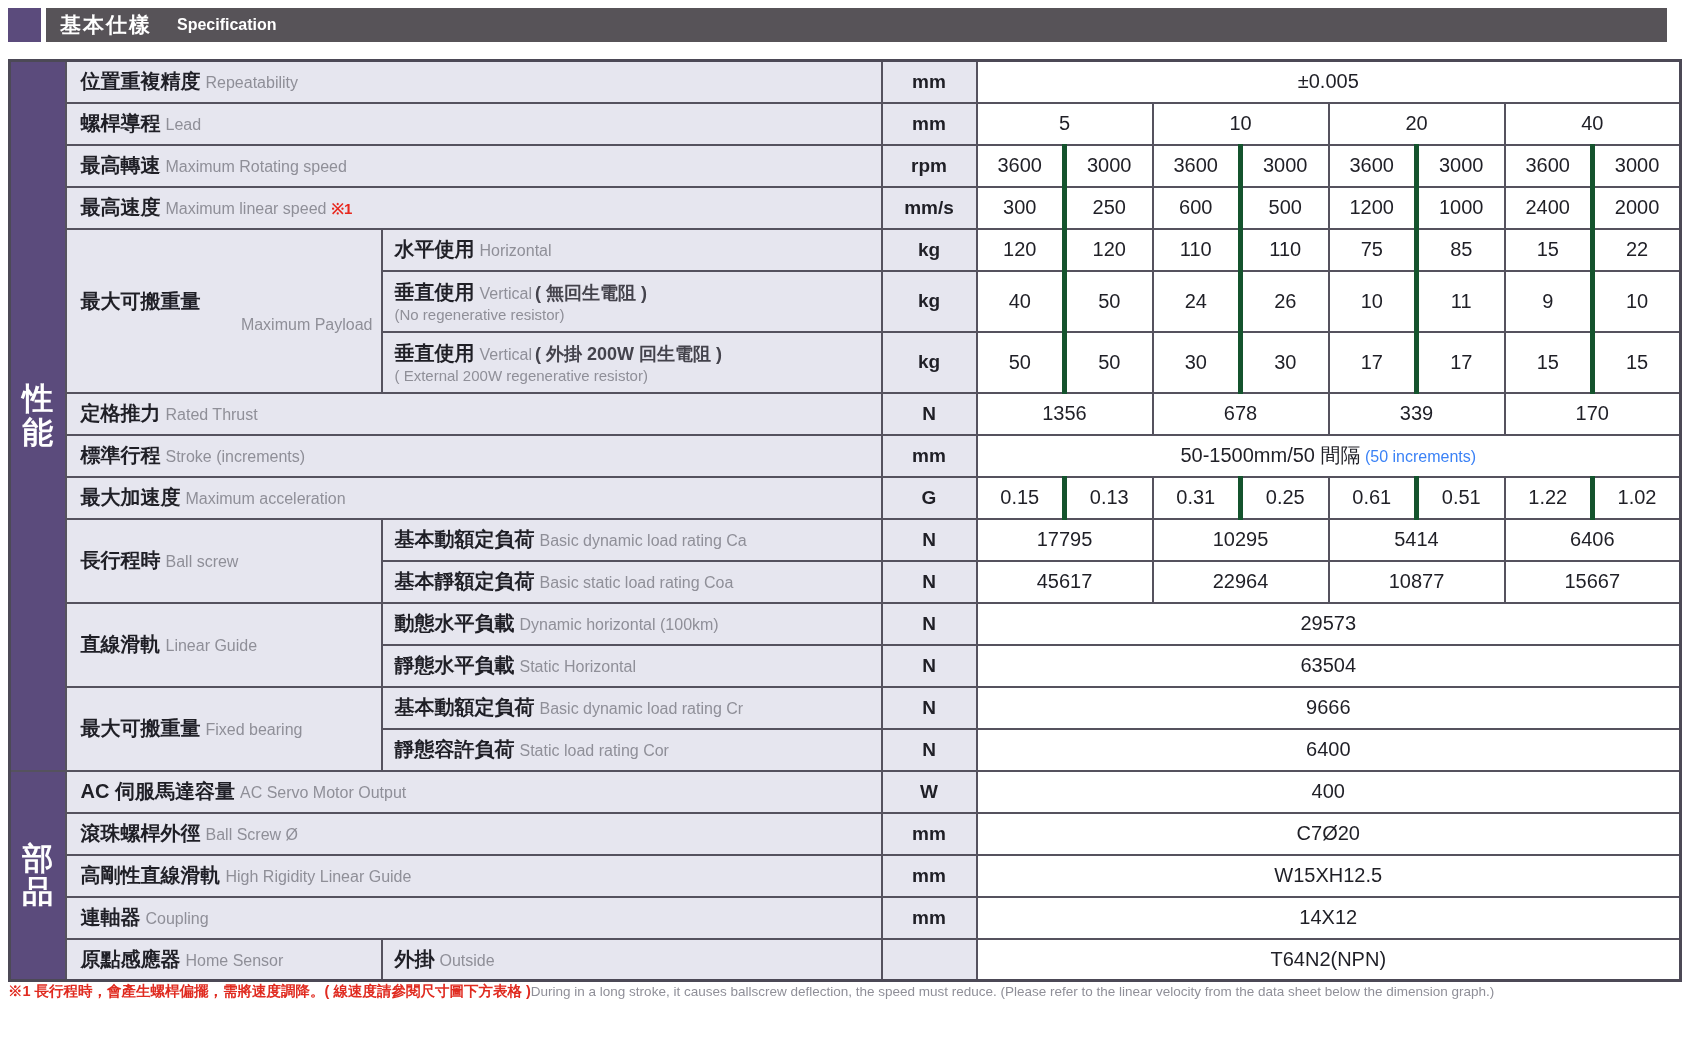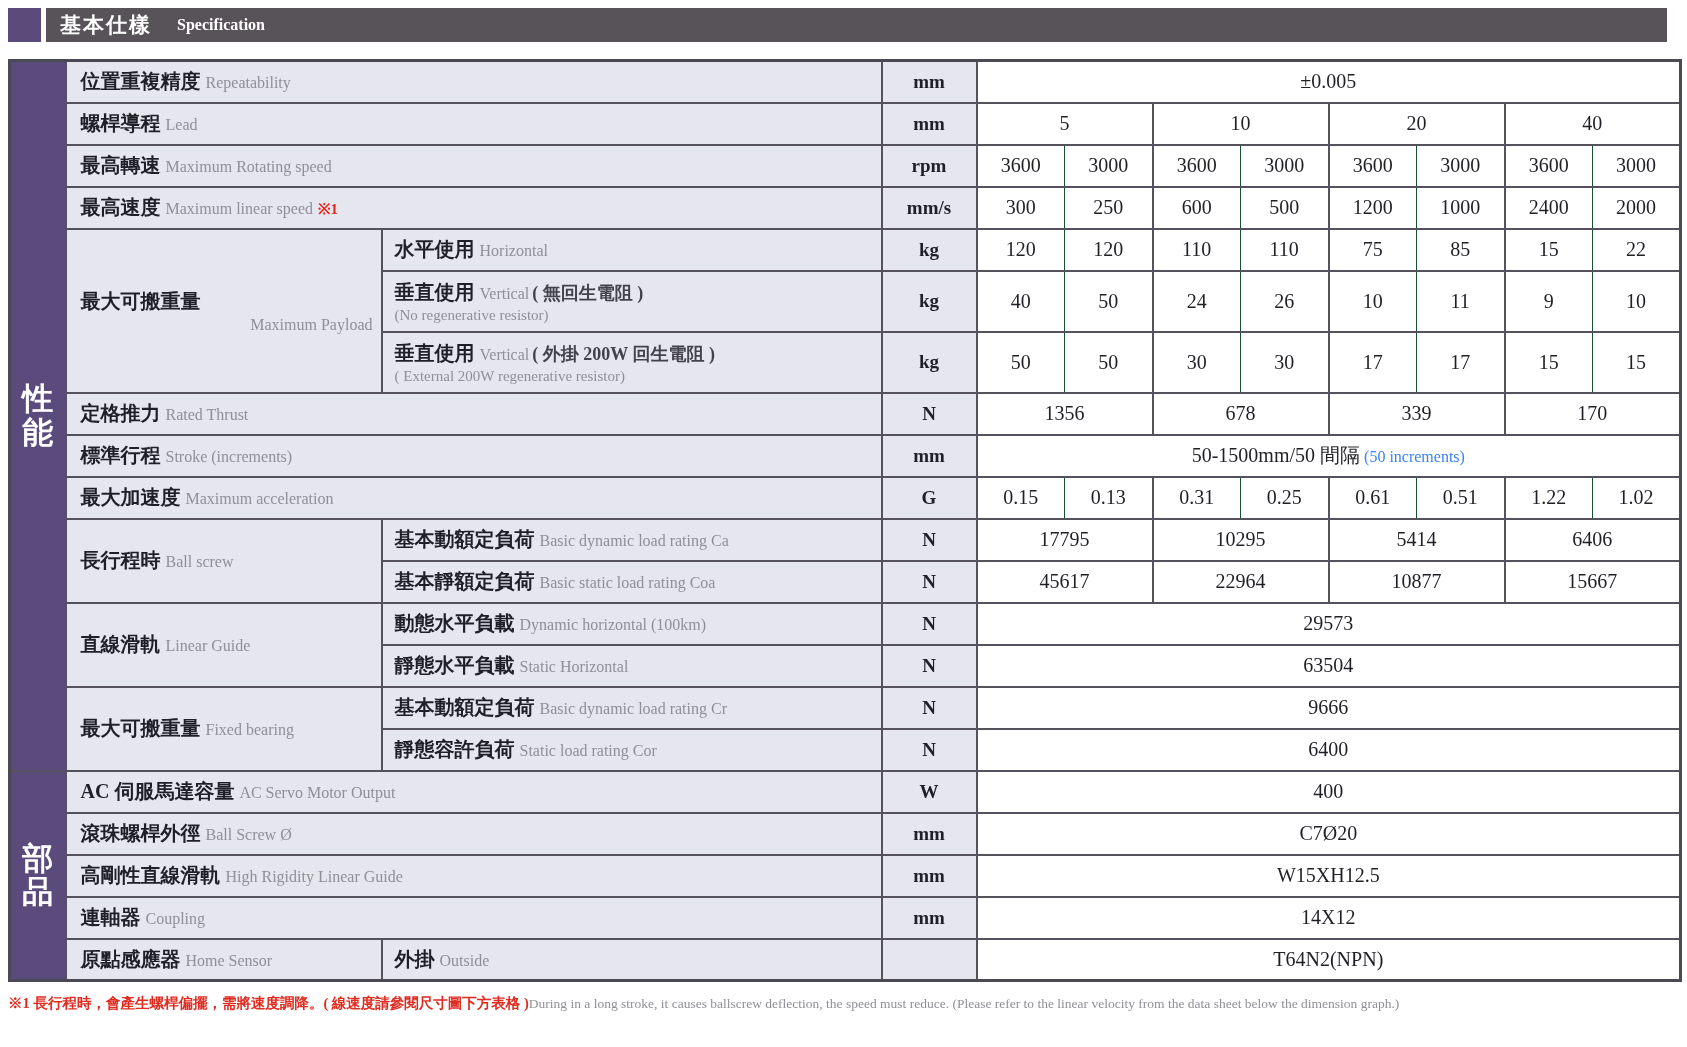--- a/index.html
+++ b/index.html
@@ -1,51 +1,51 @@
 <!DOCTYPE html>
 <html><head>
 <meta charset="utf-8">
 <style>
   html,body{margin:0;padding:0;background:#fff;}
   body{width:1687px;height:1047px;overflow:hidden;font-family:"Liberation Sans",sans-serif;}
-  .page{padding:6px 20px 0 8px;font-family:Liberation Serif, serif;}
+  .page{padding:6px 20px 0 8px;}
 
   
   .header{display:flex;align-items:stretch;height:34px;margin-top:2px;}
   .header-square{width:33px;background:#5b4b7c;margin-right:5px;}
   .header-bar{flex:1;background:#575358;display:flex;align-items:center;padding-left:14px;}
   .title-zh{color:#fff;font-size:21px;font-weight:bold;letter-spacing:2px;}
   .title-en{color:#fff;font-size:16px;font-weight:bold;margin-left:25px;}
 
   
   table.spec{border-collapse:collapse;table-layout:fixed;width:1671px;margin-top:17px;
              border:3px solid #4c4956;}
   td{border-left:2px solid #55525e;border-top:2px solid #55525e;padding:0;overflow:hidden;}
-  td.lt{border-left:1px solid #14532d;margin-top:28px;}
+  td.lt{border-left:5px solid #14532d;margin-top:28px;}
   tr{height:42px;}
   tr.tall{height:61px;}
 
   td.side{background:#5b4b7c;vertical-align:middle;text-align:center;}
   .side-txt{color:#fff;font-size:31px;font-weight:bold;line-height:1.08;letter-spacing:0;}
 
   td.lbl{background:#e6e6ef;vertical-align:middle;padding:2px 8px 2px 14px;}
   td.sub{padding-left:12px;}
   .zh{font-weight:bold;color:#1f1f26;font-size:20px;}
   .en{color:#8f8f98;font-size:16px;margin-left:5px;}
   .zhp{font-weight:bold;color:#44434c;font-size:18px;margin-left:3px;}
   .line2{color:#8f8f98;font-size:15px;line-height:1.1;margin-top:1px;}
   .note{color:#e8271d;font-weight:bold;font-size:15px;margin-left:5px;}
 
   td.unit{background:#e6e6ef;text-align:center;vertical-align:middle;
           font-weight:bold;font-size:19px;color:#1f1f26;}
   td.val{background:#fff;text-align:center;vertical-align:middle;font-size:20px;color:#1f1f26;}
   td.val .gsub{color:#3b82f6;font-size:16px;}
 
   
-  .footnote{margin-top:12px;white-space:nowrap;}
+  .footnote{white-space:nowrap;}
   .fn-zh{color:#e02b20;font-weight:bold;font-size:14.5px;}
   .fn-en{color:#8f8f98;font-size:13.5px;}
 </style>
 </head>
 <body>
 
 <div class="page">
 
   <div class="header">
     <div class="header-square"></div>

